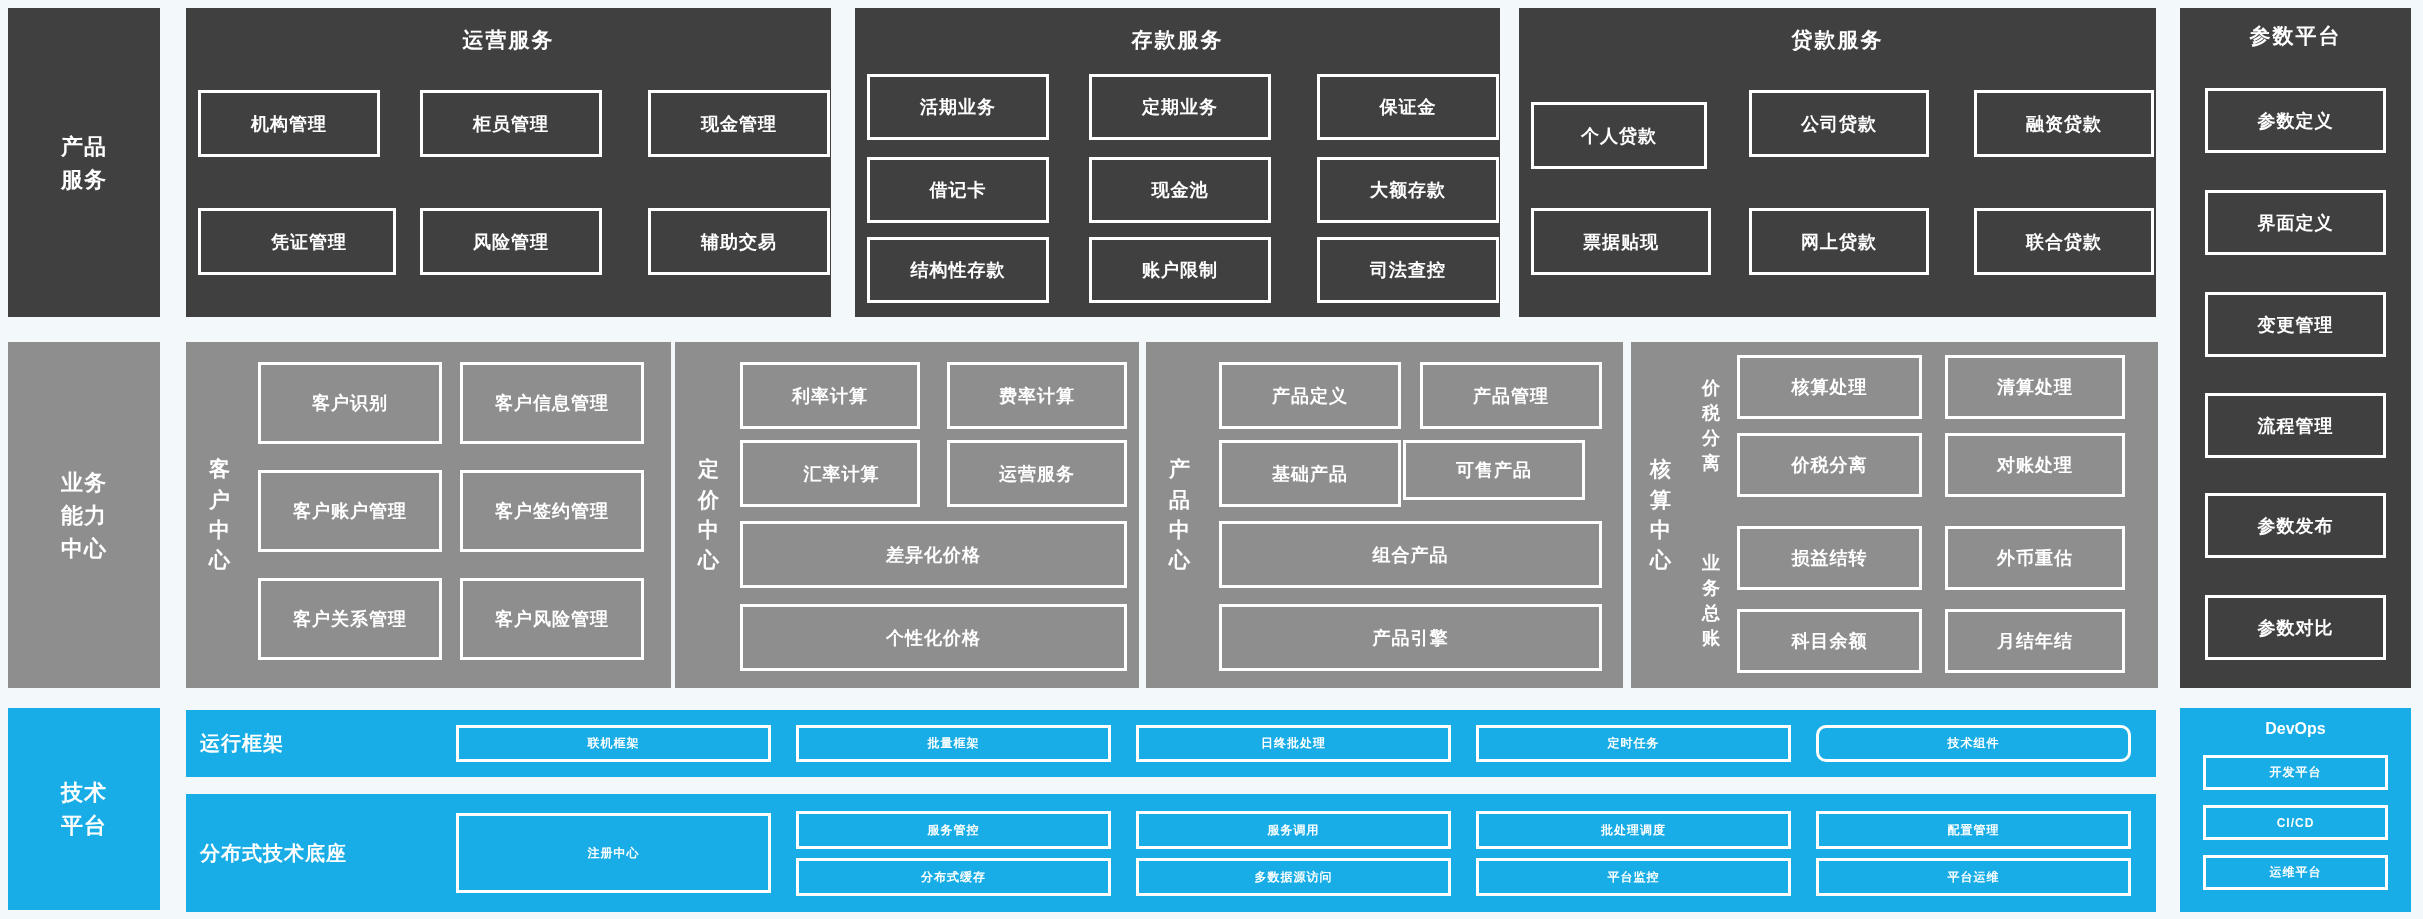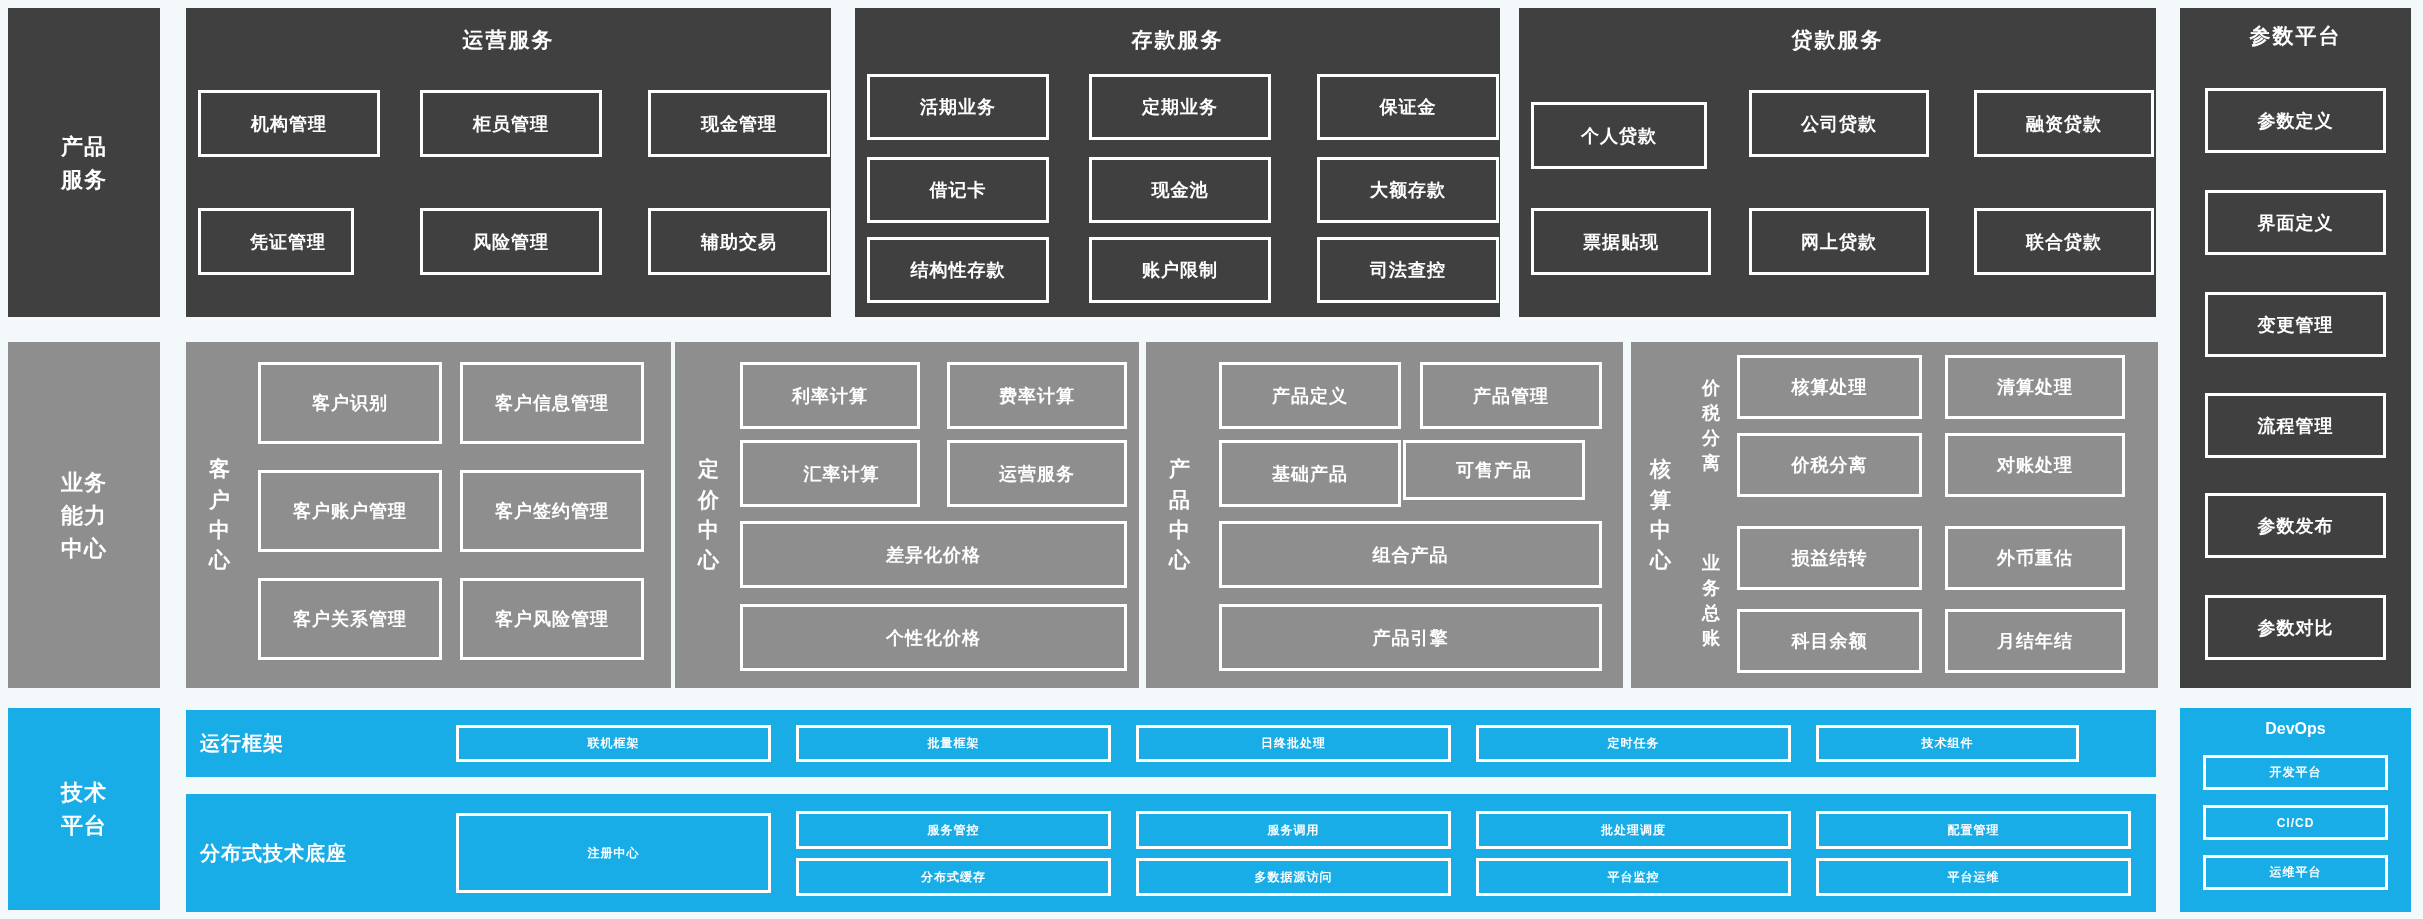--- a/index.html
+++ b/index.html
@@ -59,21 +59,21 @@
 </div>
 <div class="abs blue rail" style="left:8px;top:708px;width:152px;height:202px;">
   <div class="rail-label">技术平台</div>
 </div>
 
 <div class="abs teal" style="left:186px;top:8px;width:645px;height:309px;">
   <div class="sec-title">运营服务</div>
   <div class="box" style="left:12px;top:82px;width:182px;height:67px;">机构管理</div>
   <div class="box" style="left:234px;top:82px;width:182px;height:67px;">柜员管理</div>
   <div class="box" style="left:462px;top:82px;width:182px;height:67px;">现金管理</div>
-  <div class="box" style="left:12px;top:200px;width:156px;height:67px;padding-left:24px;">凭证管理</div>
+  <div class="box" style="left:12px;top:200px;width:198px;height:67px;padding-left:24px;">凭证管理</div>
   <div class="box" style="left:234px;top:200px;width:182px;height:67px;">风险管理</div>
   <div class="box" style="left:462px;top:200px;width:182px;height:67px;">辅助交易</div>
 </div>
 
 <div class="abs teal" style="left:855px;top:8px;width:645px;height:309px;">
   <div class="sec-title">存款服务</div>
   <div class="box" style="left:12px;top:66px;width:182px;height:66px;">活期业务</div>
   <div class="box" style="left:234px;top:66px;width:182px;height:66px;">定期业务</div>
   <div class="box" style="left:462px;top:66px;width:182px;height:66px;">保证金</div>
   <div class="box" style="left:12px;top:149px;width:182px;height:66px;">借记卡</div>
@@ -159,21 +159,21 @@
   <div class="box" style="left:106px;top:267px;width:185px;height:64px;">科目余额</div>
   <div class="box" style="left:314px;top:267px;width:180px;height:64px;">月结年结</div>
 </div>
 
 <div class="abs blue" style="left:186px;top:710px;width:1970px;height:67px;">
   <div class="bar-label">运行框架</div>
   <div class="box bar-box" style="left:270px;top:15px;width:315px;height:37px;">联机框架</div>
   <div class="box bar-box" style="left:610px;top:15px;width:315px;height:37px;">批量框架</div>
   <div class="box bar-box" style="left:950px;top:15px;width:315px;height:37px;">日终批处理</div>
   <div class="box bar-box" style="left:1290px;top:15px;width:315px;height:37px;">定时任务</div>
-  <div class="box bar-box" style="left:1630px;top:15px;width:263px;height:37px;">技术组件</div>
+  <div class="box bar-box" style="left:1630px;top:15px;width:315px;height:37px;border-radius:10px;">技术组件</div>
 </div>
 
 <div class="abs blue" style="left:186px;top:794px;width:1970px;height:118px;">
   <div class="bar-label">分布式技术底座</div>
   <div class="box bar-box" style="left:270px;top:19px;width:315px;height:80px;">注册中心</div>
   <div class="box bar-box" style="left:610px;top:17px;width:315px;height:38px;">服务管控</div>
   <div class="box bar-box" style="left:950px;top:17px;width:315px;height:38px;">服务调用</div>
   <div class="box bar-box" style="left:1290px;top:17px;width:315px;height:38px;">批处理调度</div>
   <div class="box bar-box" style="left:1630px;top:17px;width:315px;height:38px;">配置管理</div>
   <div class="box bar-box" style="left:610px;top:64px;width:315px;height:38px;">分布式缓存</div>

